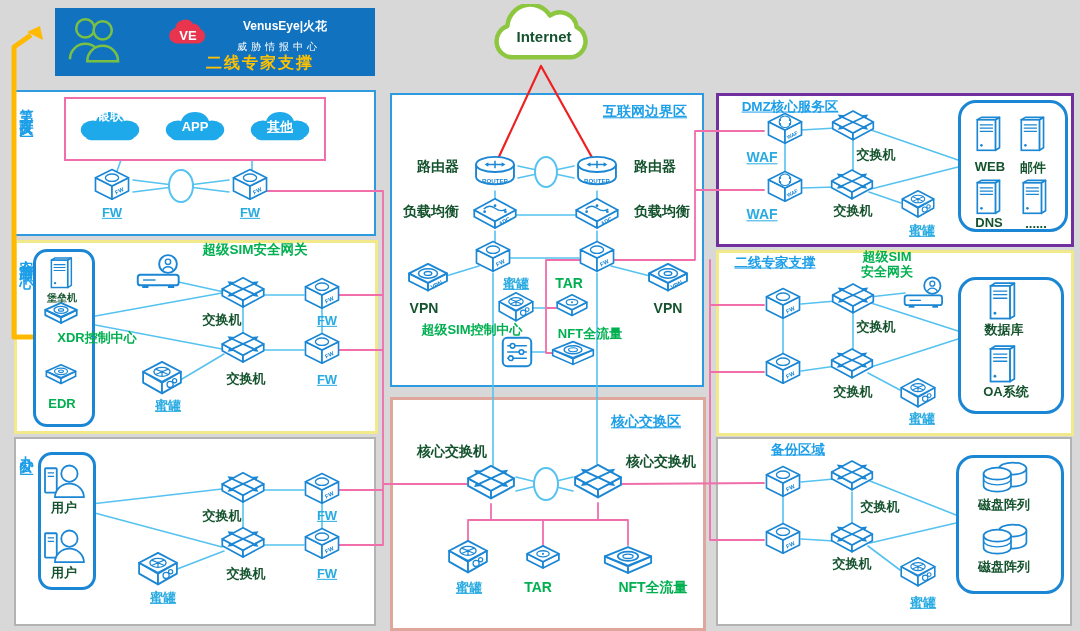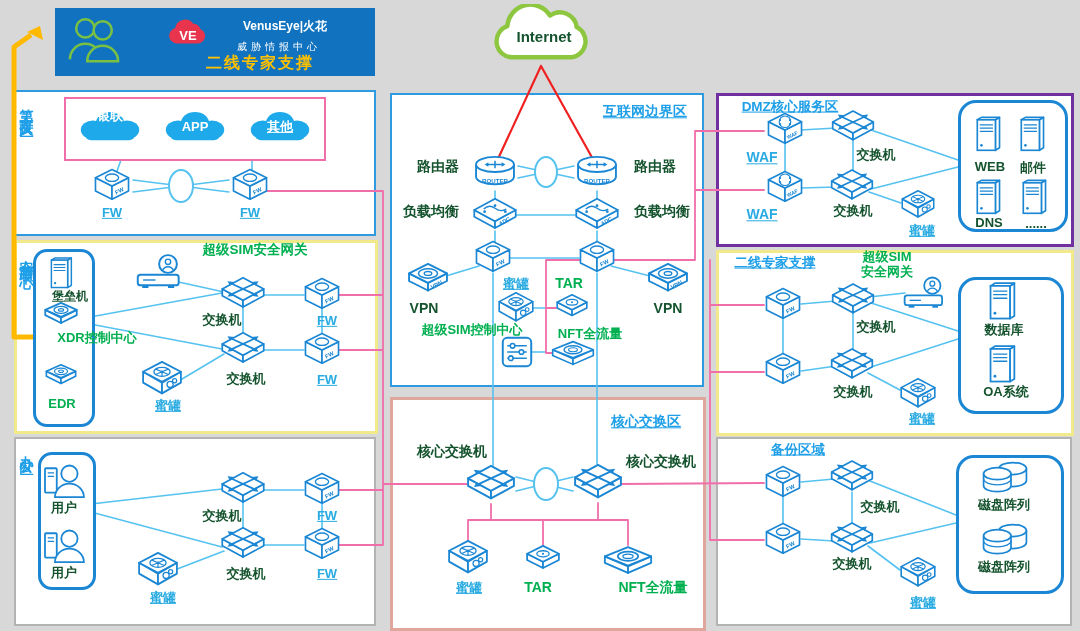--- a/index.html
+++ b/index.html
@@ -5,21 +5,21 @@
   html,body{margin:0;padding:0;background:#d8d8d8;}
   .app{position:relative;width:1080px;height:631px;background:#d8d8d8;
        font-family:"Liberation Sans",sans-serif;overflow:hidden;}
   .zone{position:absolute;background:#fff;z-index:0;}
   .wires{position:absolute;left:0;top:0;z-index:1;pointer-events:none;}
   .sub{position:absolute;border:3px solid #1b87d4;border-radius:14px;background:#fff;z-index:1;}
   .pinkbox{position:absolute;border:2px solid #f06eaa;background:#fff;z-index:1;}
   .ic{position:absolute;z-index:2;}
   .lb{position:absolute;transform:translate(-50%,-50%);font-weight:bold;font-size:13px;
       white-space:nowrap;z-index:3;line-height:1.1;}
-  .lb14{font-size:14px;}  .lb12{font-size:12px;margin-left:8px;}
+  .lb14{font-size:14px;}  .lb12{font-size:10px;}
   .b{color:#29abe2;text-decoration:underline;} .g{color:#00b050;} .k{color:#14532d;} .w{color:#fff;}
   .vt{position:absolute;writing-mode:vertical-rl;text-orientation:upright;font-weight:bold;
       color:#1e9fe8;font-size:14px;letter-spacing:3px;z-index:3;}
   .hdr{position:absolute;left:55px;top:8px;width:320px;height:68px;background:#1173bf;z-index:2;}
 </style>
 </head>
 <body>
 
 <svg width="0" height="0" style="position:absolute">
 <defs>

